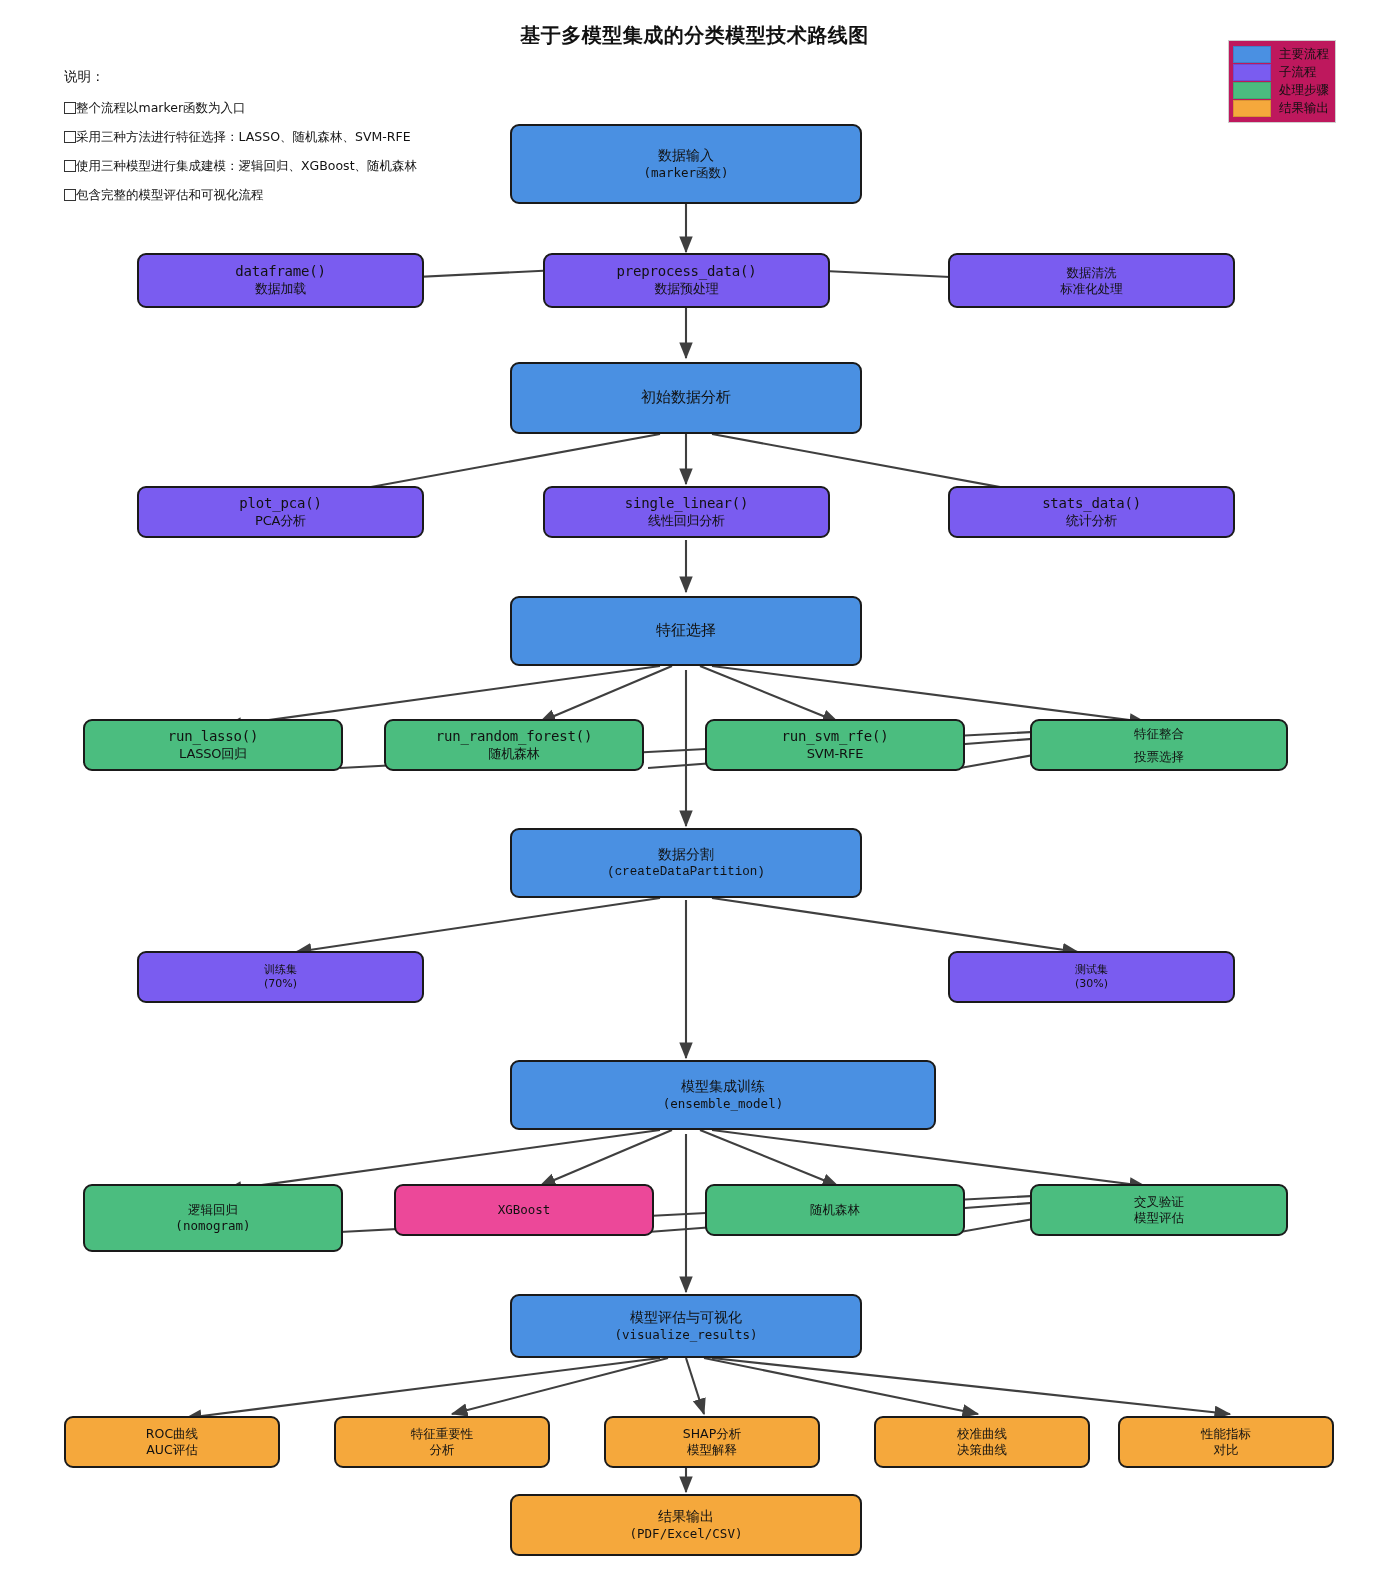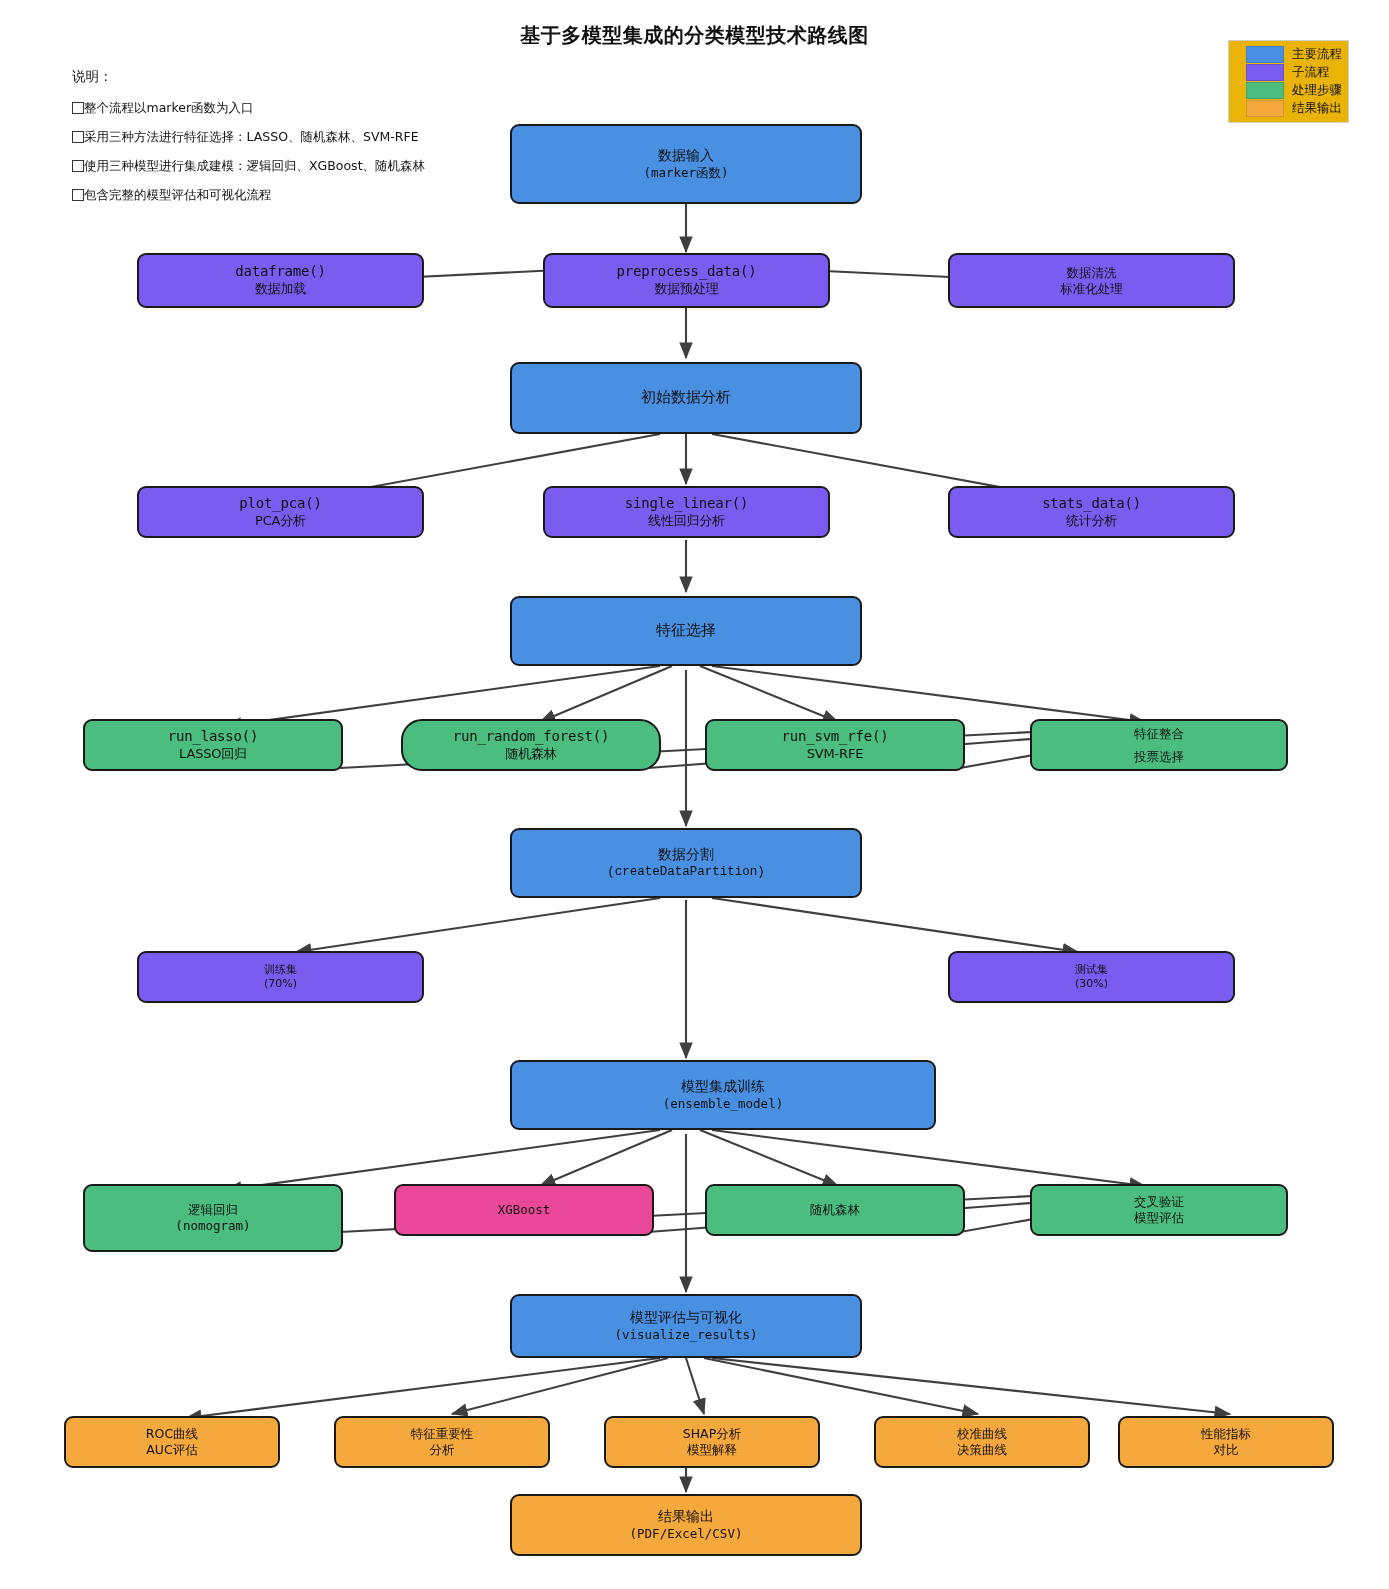--- a/index.html
+++ b/index.html
@@ -10,32 +10,32 @@
   }
   #canvas{position:absolute;inset:0;width:1389px;height:1589px;}
   #edges{position:absolute;left:0;top:0;width:1389px;height:1589px;pointer-events:none;}
 
   .title{
     position:absolute;left:0;top:22px;width:1389px;text-align:center;
     font-size:20px;font-weight:bold;letter-spacing:.5px;
   }
 
   
-  .notes{position:absolute;left:72px;top:68px;}
+  .notes{position:absolute;left:64px;top:68px;}
   .notes .n-head{font-size:13.5px;margin-bottom:14px;}
   .notes .n-item{font-size:12.5px;margin-bottom:12px;display:flex;align-items:flex-start;white-space:nowrap;}
   .notes .bullet{
     display:inline-block;width:10px;height:10px;border:1.3px solid #333;
     background:#fff;margin-top:2px;flex:0 0 auto;
   }
 
   
   .legend{
     position:absolute;left:1228px;top:40px;
-    border:1px solid #cfcfcf;background:#eab308;padding:4px 6px 4px 17px;
+    border:1px solid #cfcfcf;background:#be185d;padding:4px 6px 4px 4px;
   }
   .legend-row{display:flex;align-items:center;gap:8px;margin:1px 0;}
   .legend-sw{width:36px;height:15px;border:1px solid rgba(0,0,0,.12);}
   .legend-lb{font-size:12.5px;white-space:nowrap;}
 
   
   .node{
     position:absolute;box-sizing:border-box;
     border:2px solid #1a1a1a;border-radius:9px;
     display:flex;flex-direction:column;align-items:center;justify-content:center;
@@ -195,21 +195,21 @@
   <div class="node" style="left:510px;top:596px;width:352px;height:70px;background:#4a90e2;">
     <span class="l1" style="font-size:15px;">特征选择</span>
     <span class="l2"></span>
   </div>
 
   <div class="node mono" style="left:83px;top:719px;width:260px;height:52px;background:#4bbd7f;">
     <span class="l1">run_lasso()</span>
     <span class="l2" style="font-family:'DejaVu Sans',sans-serif;">LASSO回归</span>
   </div>
 
-  <div class="node mono" style="left:401px;top:719px;width:260px;height:52px;background:#4bbd7f;border-radius:21px;">
+  <div class="node mono" style="left:384px;top:719px;width:260px;height:52px;background:#4bbd7f;">
     <span class="l1">run_random_forest()</span>
     <span class="l2" style="font-family:'DejaVu Sans',sans-serif;">随机森林</span>
   </div>
 
   <div class="node mono" style="left:705px;top:719px;width:260px;height:52px;background:#4bbd7f;">
     <span class="l1">run_svm_rfe()</span>
     <span class="l2" style="font-family:'DejaVu Sans',sans-serif;">SVM-RFE</span>
   </div>
 
   <div class="node small" style="left:1030px;top:719px;width:258px;height:52px;background:#4bbd7f;gap:7px;">

